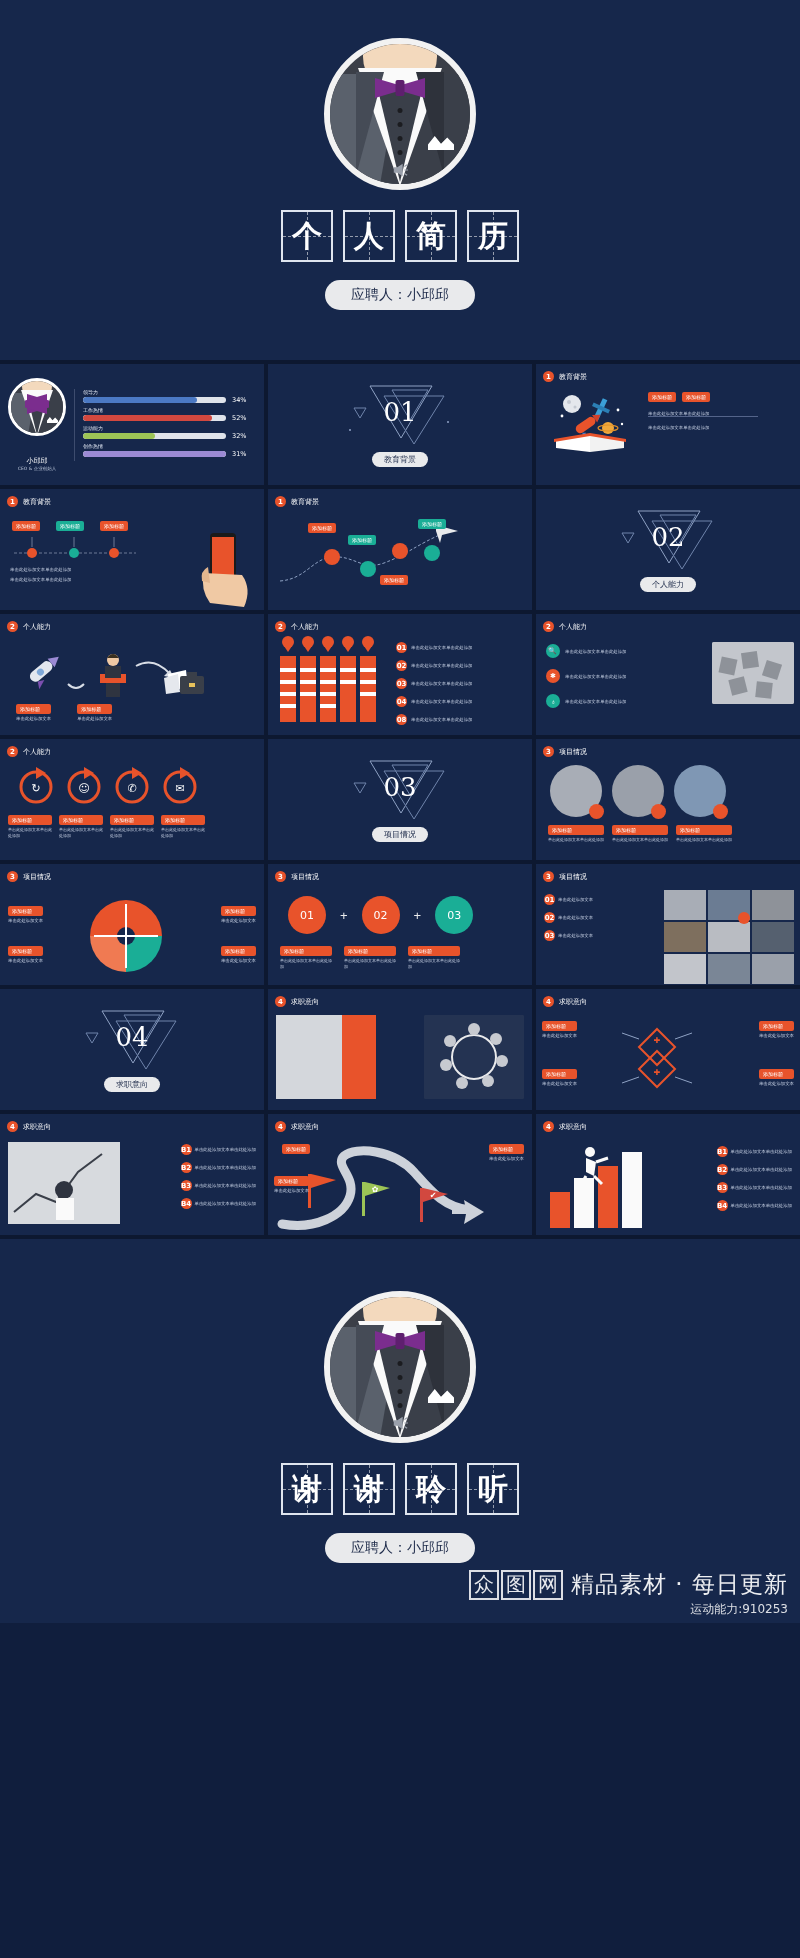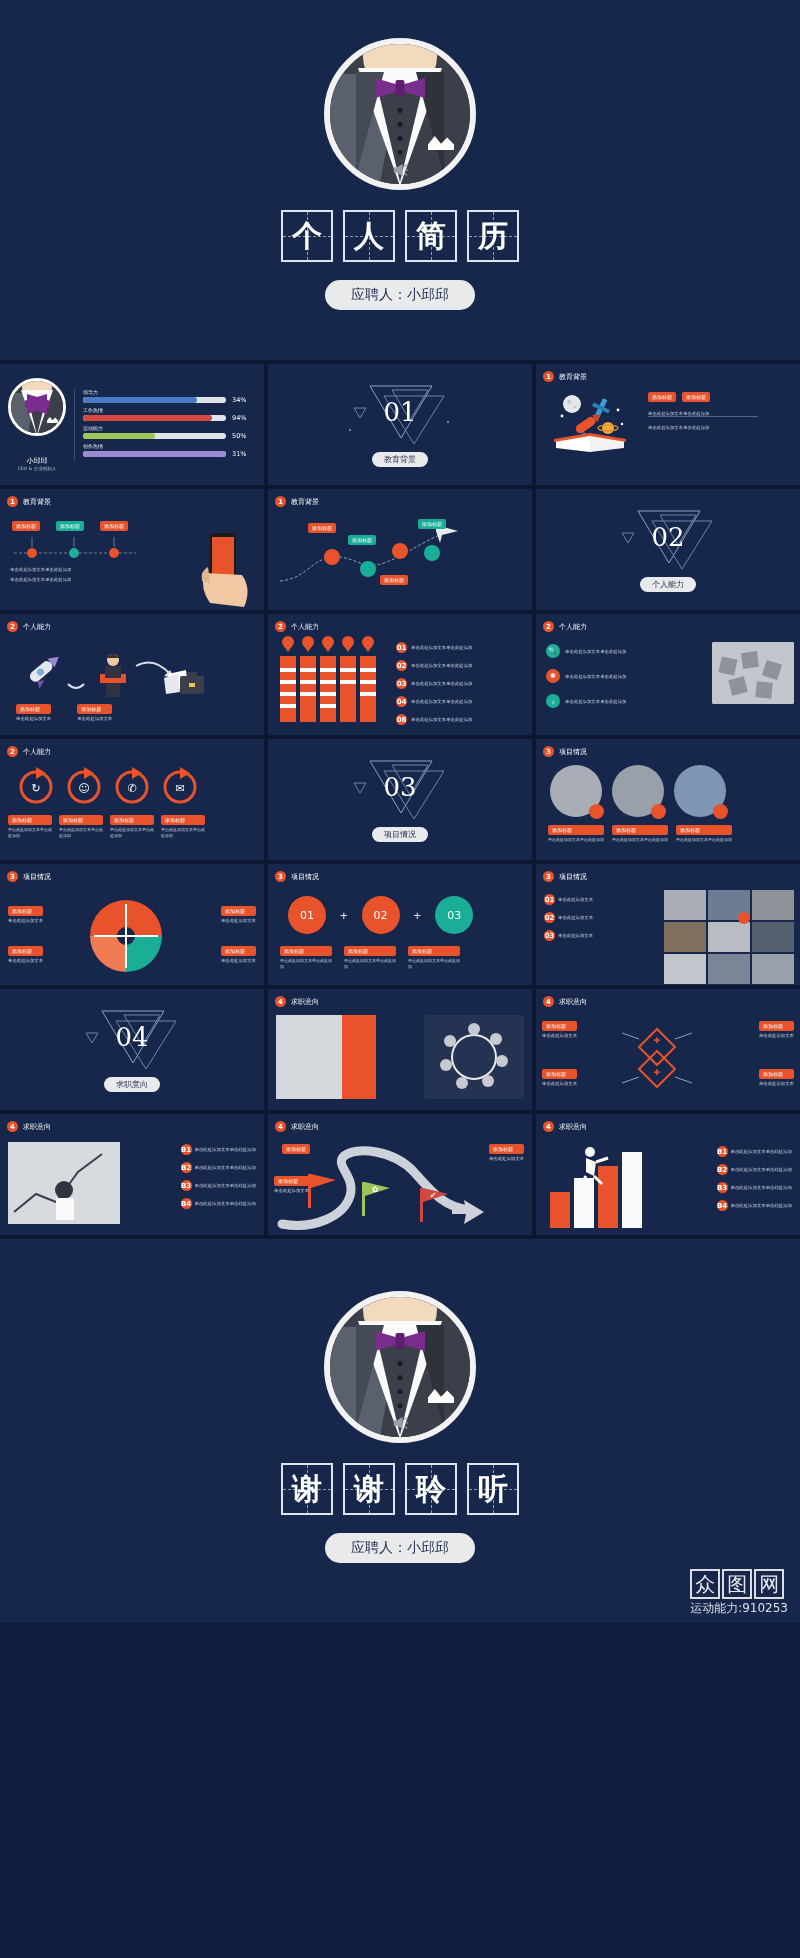--- a/index.html
+++ b/index.html
@@ -173,30 +173,30 @@
               </div>
             <div class="bpct">34%</div>
             </div>
         </div>
         <div class="brow">
           <div class="blab">工作热情</div>
           <div class="bline">
               <div class="btrack">
                 <div class="bfill" style="width:90%;background:#d2483f"></div>
               </div>
-            <div class="bpct">94%</div>
+            <div class="bpct">52%</div>
             </div>
         </div>
         <div class="brow">
           <div class="blab">运动能力</div>
           <div class="bline">
               <div class="btrack">
                 <div class="bfill" style="width:50%;background:#9cc456"></div>
               </div>
-            <div class="bpct">50%</div>
+            <div class="bpct">32%</div>
             </div>
         </div>
         <div class="brow">
           <div class="blab">创作热情</div>
           <div class="bline">
               <div class="btrack">
                 <div class="bfill" style="width:100%;background:#9b8ad4"></div>
               </div>
             <div class="bpct">31%</div>
             </div>
@@ -882,16 +882,17 @@
 
   <div class="pill">应聘人：小邱邱</div>
 
   <div class="wm">
     <div class="wm-main">
       <div class="wm-logo">
         <div class="wm-box" style="display: flex; align-items: center; justify-content: center; font-size: 20px; color: rgba(255, 255, 255, 0.9); font-family: &quot;DejaVu Sans&quot;, sans-serif;">众</div>
         <div class="wm-box" style="display: flex; align-items: center; justify-content: center; font-size: 20px; color: rgba(255, 255, 255, 0.9); font-family: &quot;DejaVu Sans&quot;, sans-serif;">图</div>
         <div class="wm-box" style="display: flex; align-items: center; justify-content: center; font-size: 20px; color: rgba(255, 255, 255, 0.9); font-family: &quot;DejaVu Sans&quot;, sans-serif;">网</div>
       </div>
+      <div class="wm-txt">精品素材 · 每日更新</div>
     </div>
     <div class="wm-sub">运动能力:910253</div>
   </div>
 </div>
 
 </body></html>

